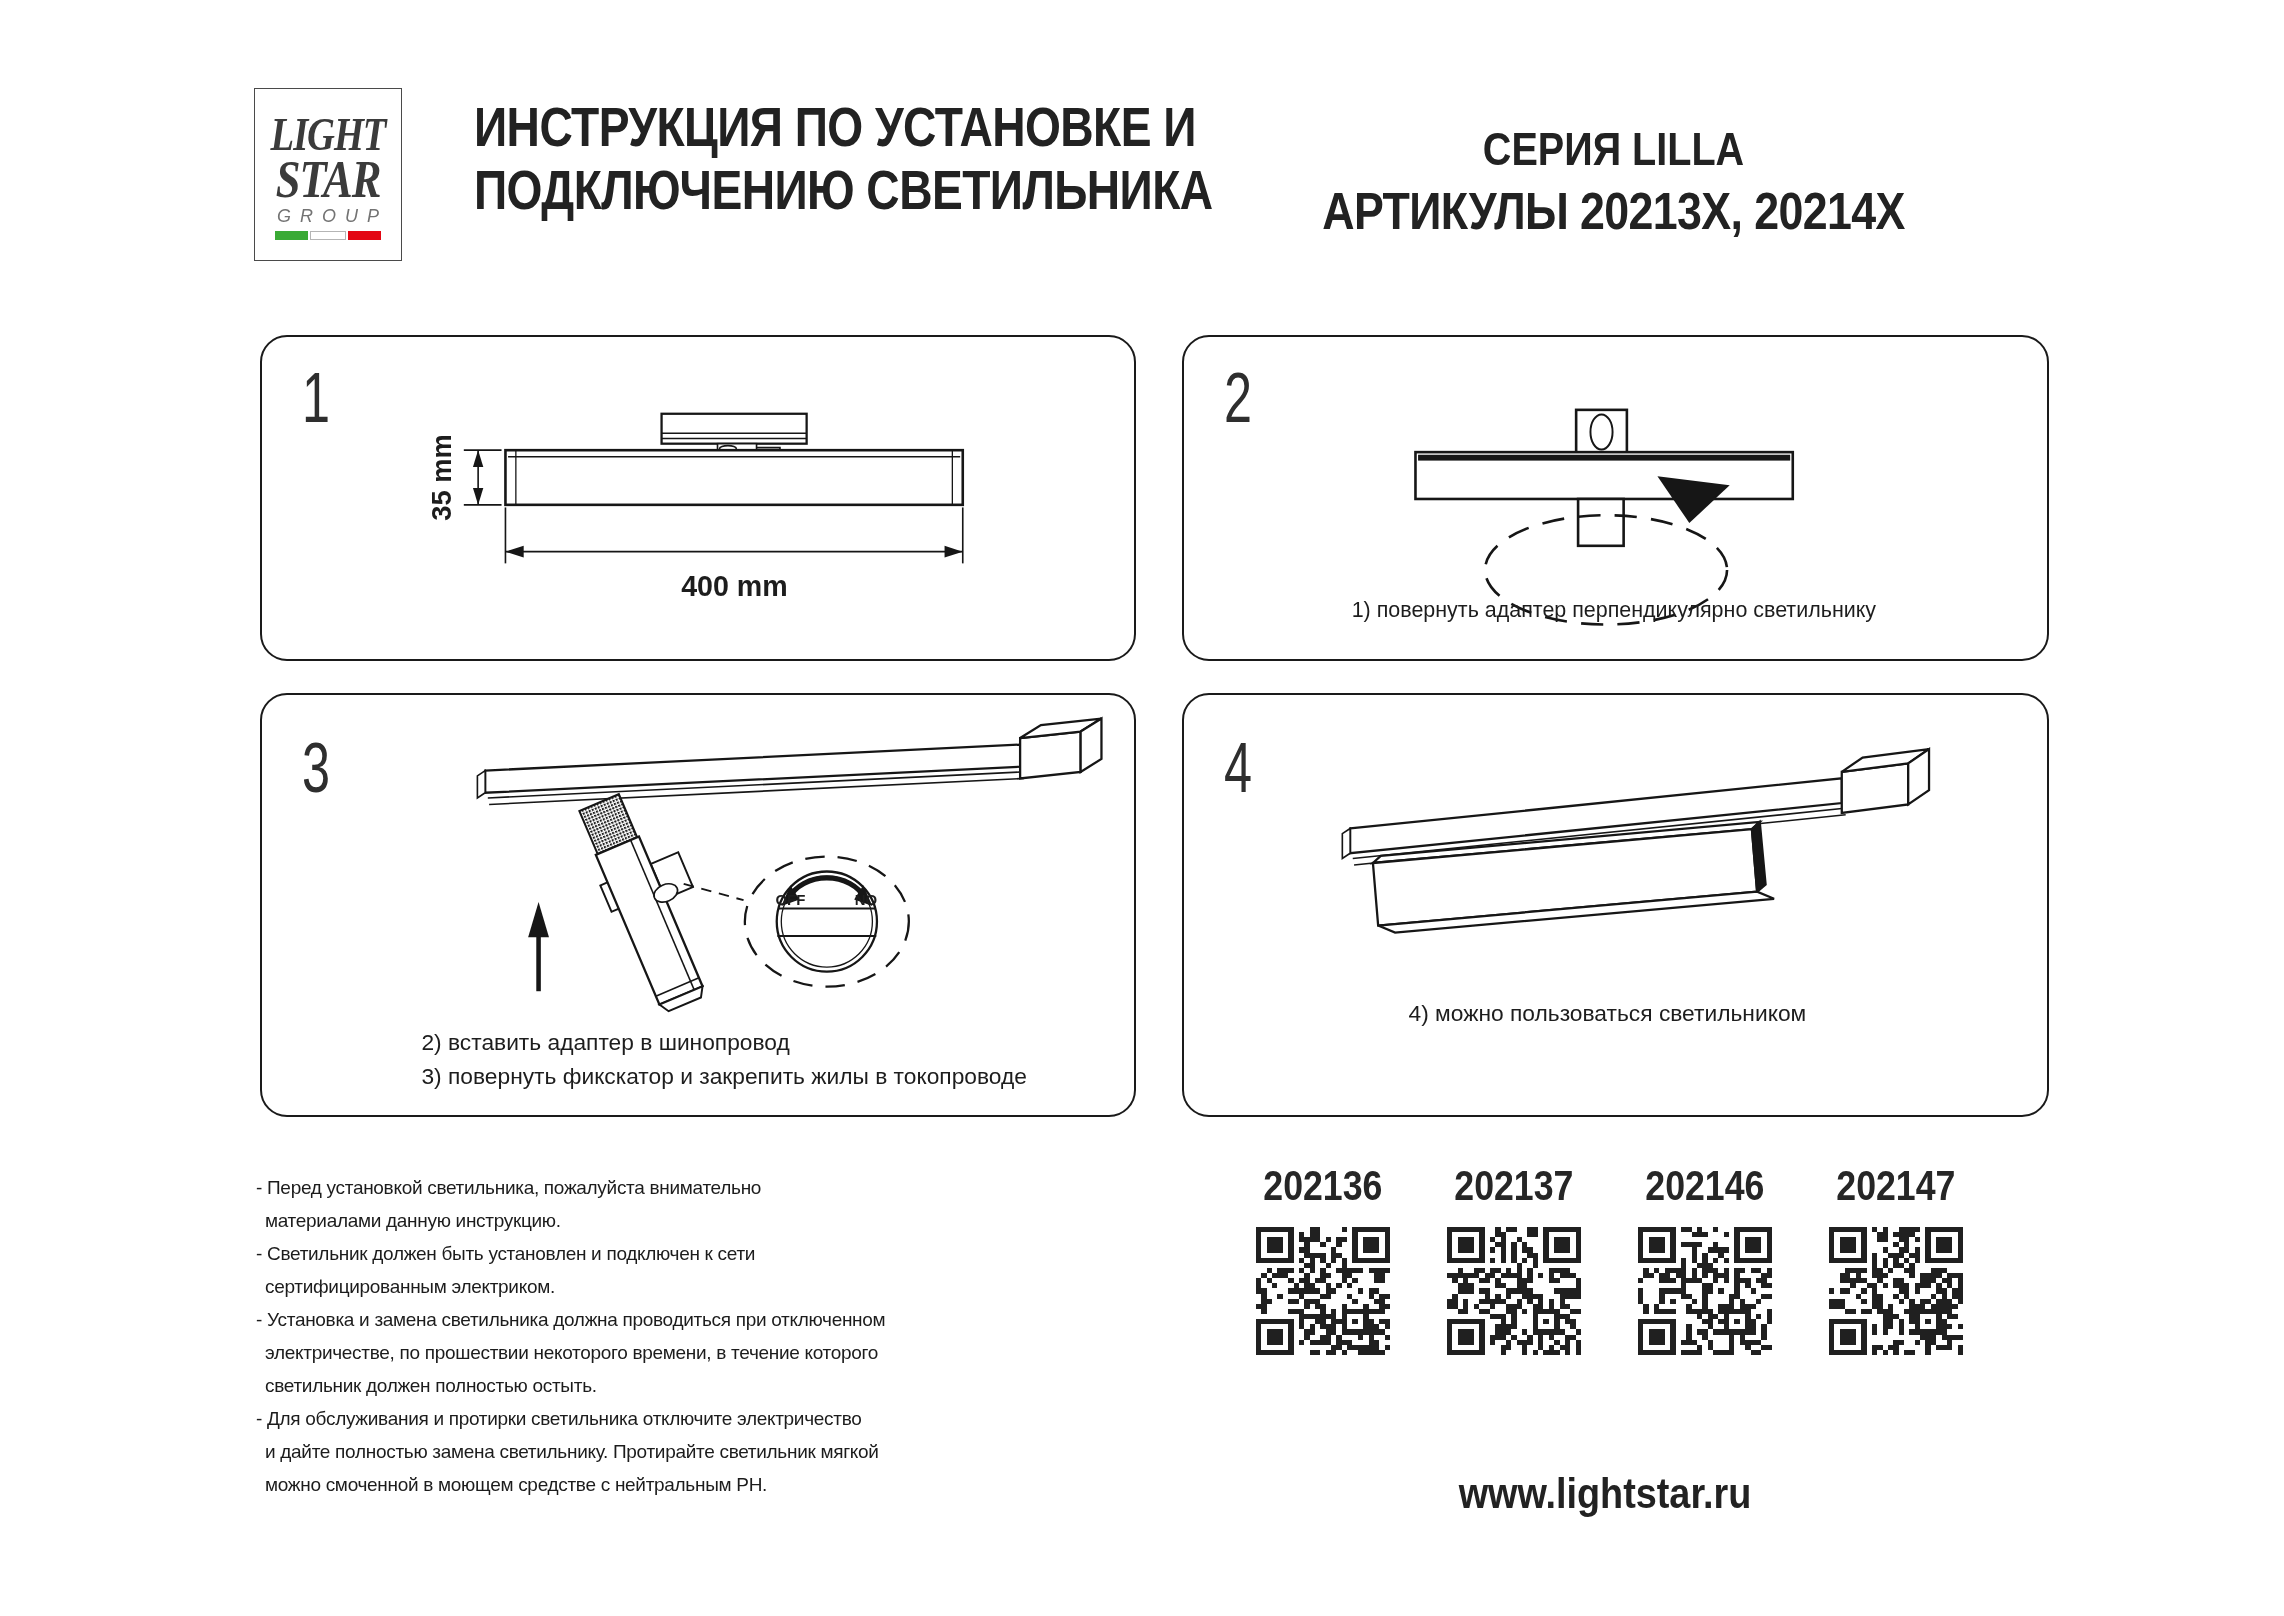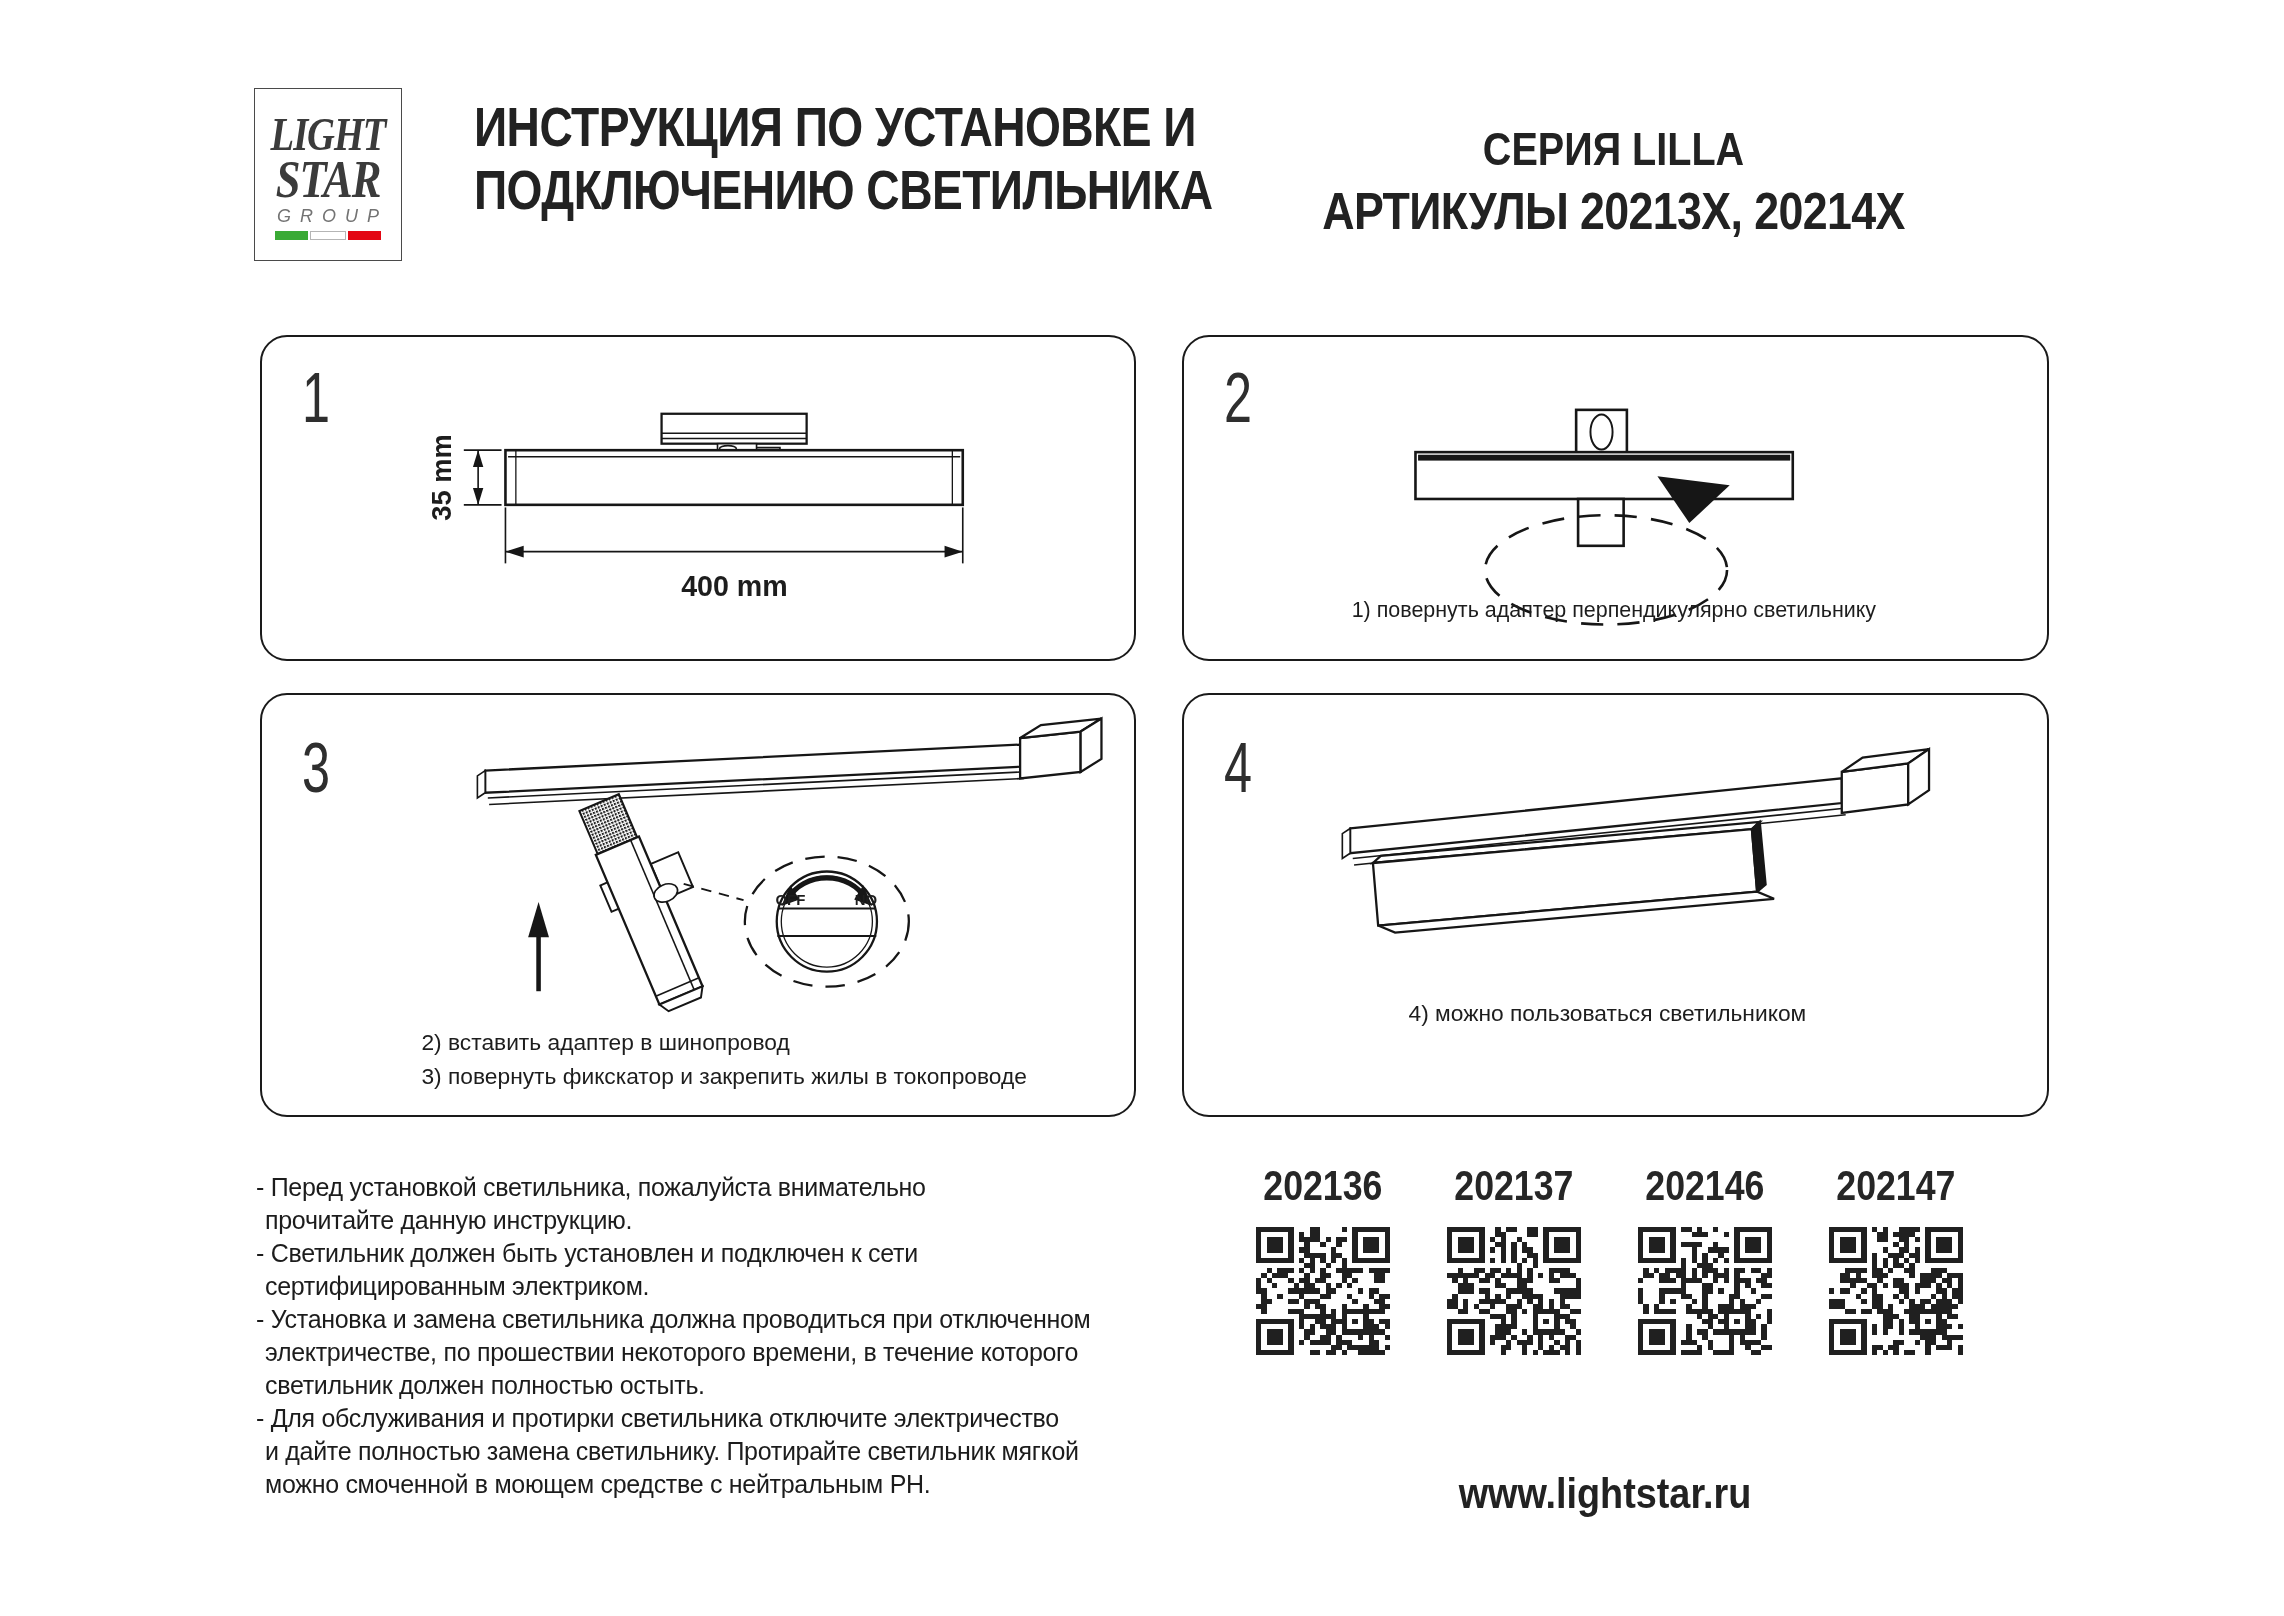--- a/index.html
+++ b/index.html
@@ -32,21 +32,21 @@
   #panel-1{left:260px;top:335px;width:872px;height:322px;}
   #panel-2{left:1182px;top:335px;width:863px;height:322px;}
   #panel-3{left:260px;top:693px;width:872px;height:420px;}
   #panel-4{left:1182px;top:693px;width:863px;height:420px;}
   .panel-number{left:40px;top:26px;font-size:70px;font-weight:400;color:#2e2e2e;line-height:1;
                 transform:scaleX(0.72);transform-origin:left top;}
   #panel-3 .panel-number,#panel-4 .panel-number{top:38px;}
   .panel svg.draw{position:absolute;left:0;top:0;}
   .draw text{font-family:"Liberation Sans",sans-serif;fill:#1d1d1d;}
   
-  #warnings{left:256px;top:1171px;width:912px;font-size:25px;line-height:33px;color:#1c1c1c;letter-spacing:-0.3px;}
+  #warnings{left:256px;top:1171px;width:912px;font-size:19px;line-height:33px;color:#1c1c1c;letter-spacing:-0.3px;}
   #warnings .cont{padding-left:9px;}
   
   .qr-col{top:1165px;width:137px;text-align:right;}
   #qr-col-0{left:1253px;} #qr-col-1{left:1444px;} #qr-col-2{left:1635px;} #qr-col-3{left:1826px;}
   .qr-label{font-size:42px;font-weight:bold;color:#262626;line-height:1;transform:scaleX(0.85);transform-origin:center top;}
   .qr-box{margin-top:19.5px;width:134px;height:128px;display:inline-block;}
   #website{left:1237px;top:1470px;width:736px;text-align:center;font-size:42px;font-weight:bold;color:#222;
            transform:scaleX(0.9);transform-origin:center top;}
 </style>
 </head>
@@ -204,21 +204,21 @@
         <path d="M290,258 L872,206 L880,302 L298,354 Z"></path>
         <path d="M872,206 L884,195 L893,291 L880,302 Z" fill="#161616"></path>
         <path d="M298,354 L880,302 L906,313 L324,365 Z"></path>
       </g>
       <text x="650" y="500" text-anchor="middle" font-size="35">4) можно пользоваться светильником</text>
     </svg>
   </div>
 
   <div id="warnings" class="abs">
     <div>- Перед установкой светильника, пожалуйста внимательно</div>
-    <div class="cont">прочитайте данную инструкцию.</div>
+    <div class="cont">материалами данную инструкцию.</div>
     <div>- Светильник должен быть установлен и подключен к сети</div>
     <div class="cont">сертифицированным электриком.</div>
     <div>- Установка и замена светильника должна проводиться при отключенном</div>
     <div class="cont">электричестве, по прошествии некоторого времени, в течение которого</div>
     <div class="cont">светильник должен полностью остыть.</div>
     <div>- Для обслуживания и протирки светильника отключите электричество</div>
     <div class="cont">и дайте полностью замена светильнику. Протирайте светильник мягкой</div>
     <div class="cont">можно смоченной в моющем средстве с нейтральным PH.</div>
   </div>
 

